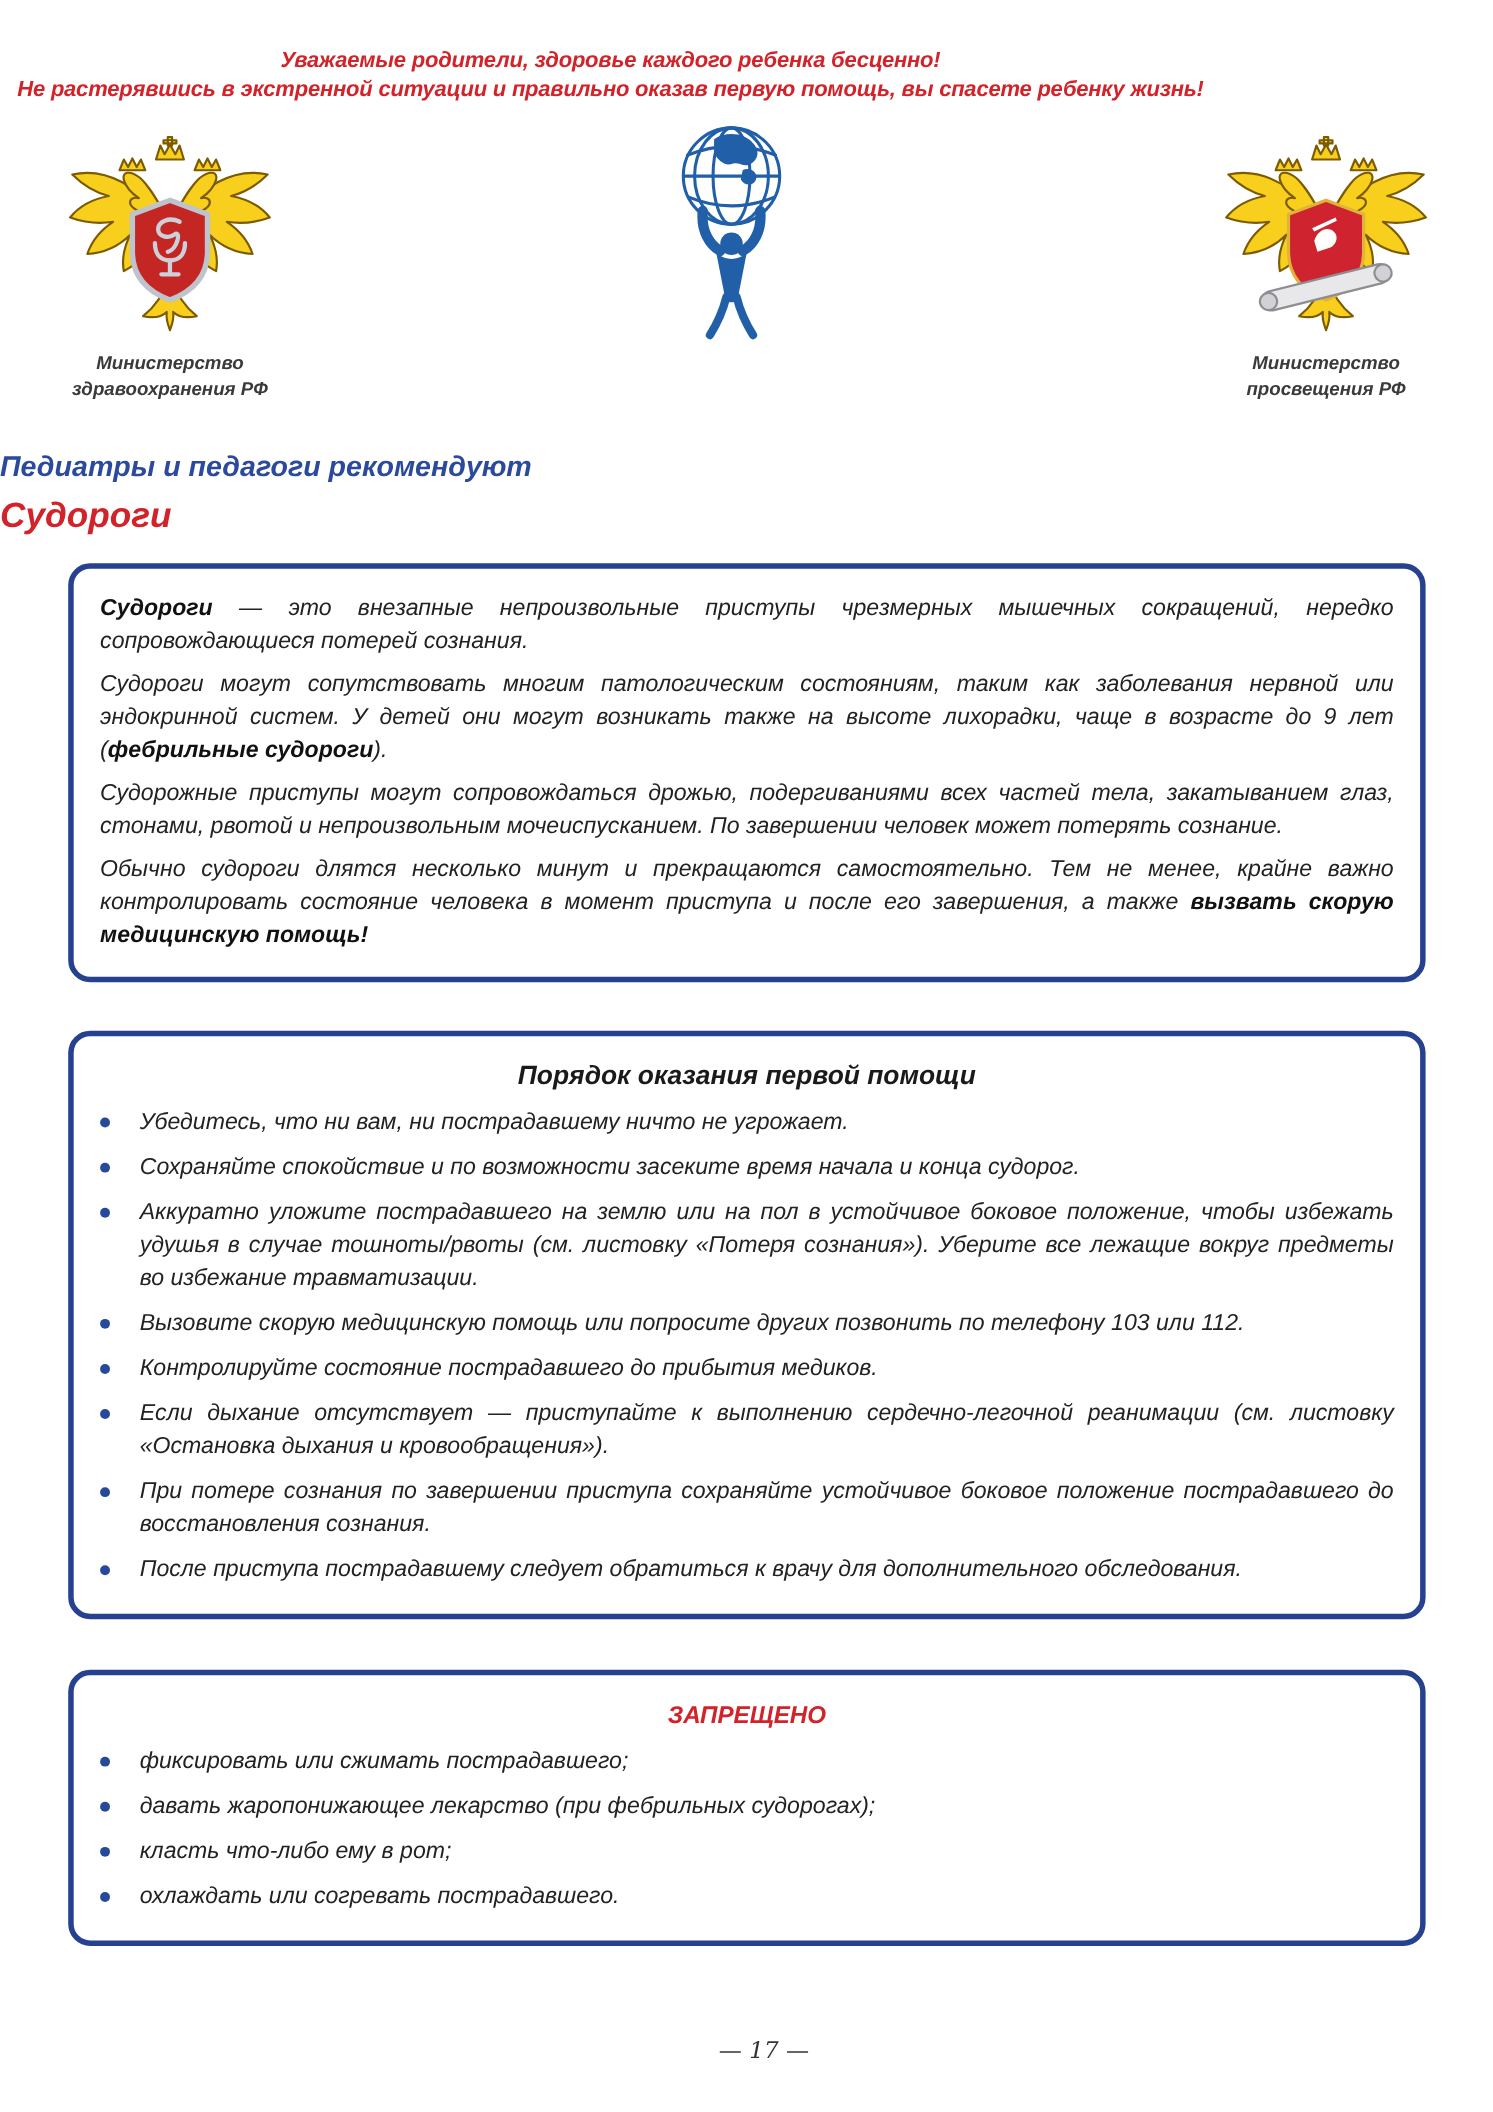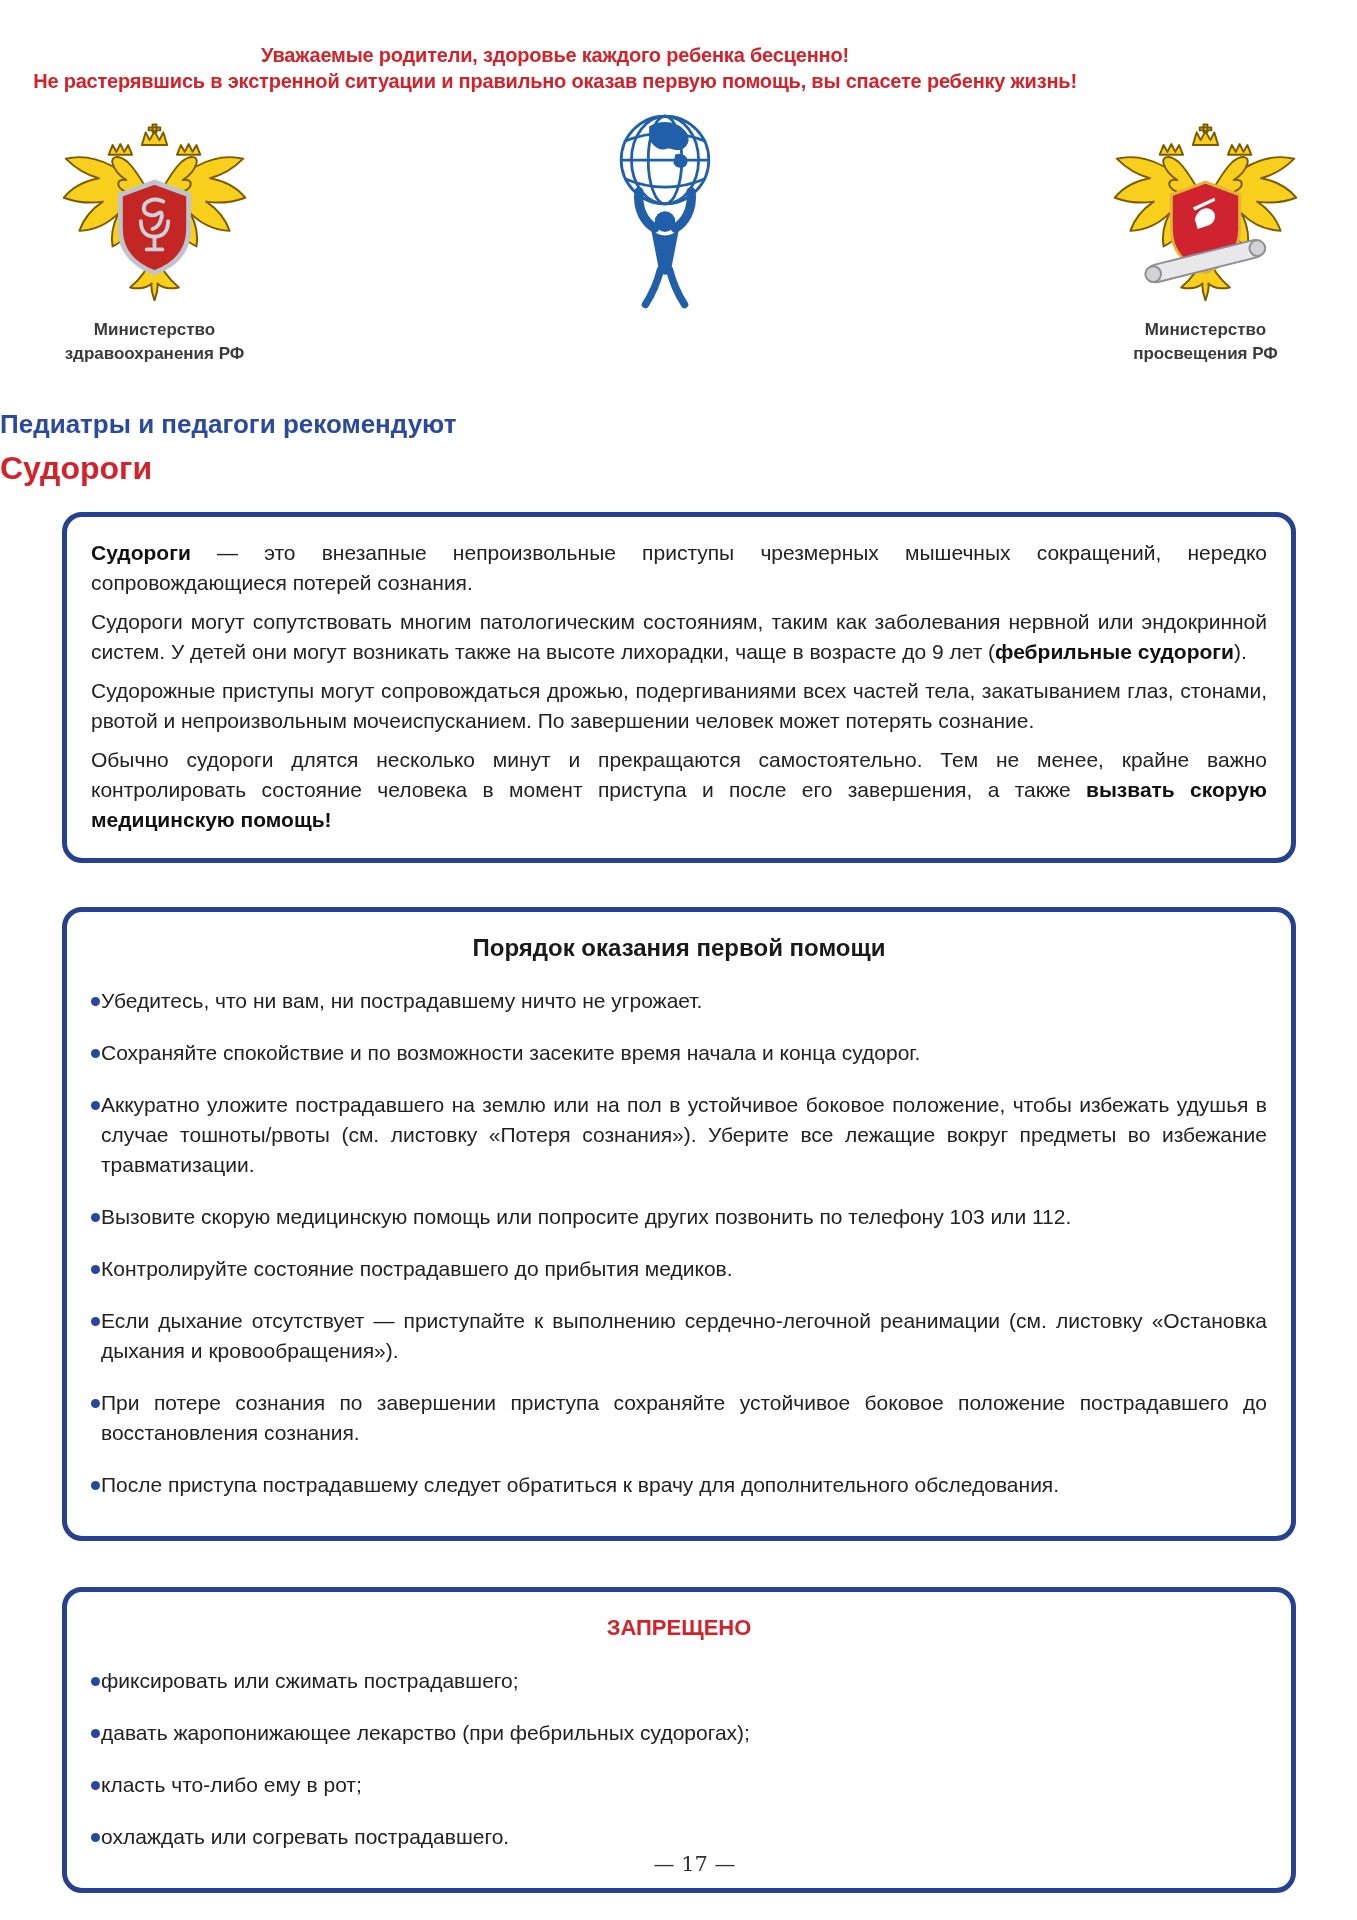--- a/index.html
+++ b/index.html
@@ -5,20 +5,21 @@
   * { margin:0; padding:0; box-sizing:border-box; }
   html,body { background:#ffffff; }
   .page {
     position:relative;
     width:1357px; height:1920px;
     margin:0 auto;
     background:#ffffff;
     font-family:"Liberation Sans","DejaVu Sans",sans-serif;
     color:#222222;
     overflow:hidden;
+    font-style:italic;
   }
   
   .top-note { width:1110px; padding-top:42px; text-align:center; }
   .note-line {
     color:#d2232a; font-weight:bold; font-size:20px; line-height:26px;
     letter-spacing:-0.2px;
   }
   
   .logos { position:relative; height:292px; margin-top:12px; }
   .logo-col { position:absolute; top:0; text-align:center; }
@@ -50,21 +51,21 @@
     font-size:21px; line-height:30px; text-align:justify;
     margin:9px 0; color:#222222;
   }
   .box p b { color:#111111; }
   .box-title {
     text-align:center; font-size:24px; line-height:32px;
     font-weight:bold; color:#1a1a1a; margin:8px 0 10px 0;
   }
   .box-title.red { color:#d2232a; font-size:22px; }
   ul.bullets { list-style:none; margin:4px 0 6px 0; }
-  ul.bullets li { display:flex; gap:1px; margin:22px 0; }
+  ul.bullets li { display:flex; gap:27px; margin:11px 0; }
   ul.bullets .dot {
     flex:none; width:9px; height:9px; border-radius:50%;
     background:#27489b; margin-top:11px;
   }
   ul.bullets .li-text { font-size:21px; line-height:30px; text-align:justify; color:#222222; }
   
   .page-number {
     position:absolute; left:16px; top:1852px; width:100%;
     text-align:center; font-family:"DejaVu Serif","Liberation Serif",serif;
     font-size:21px; color:#333333;

